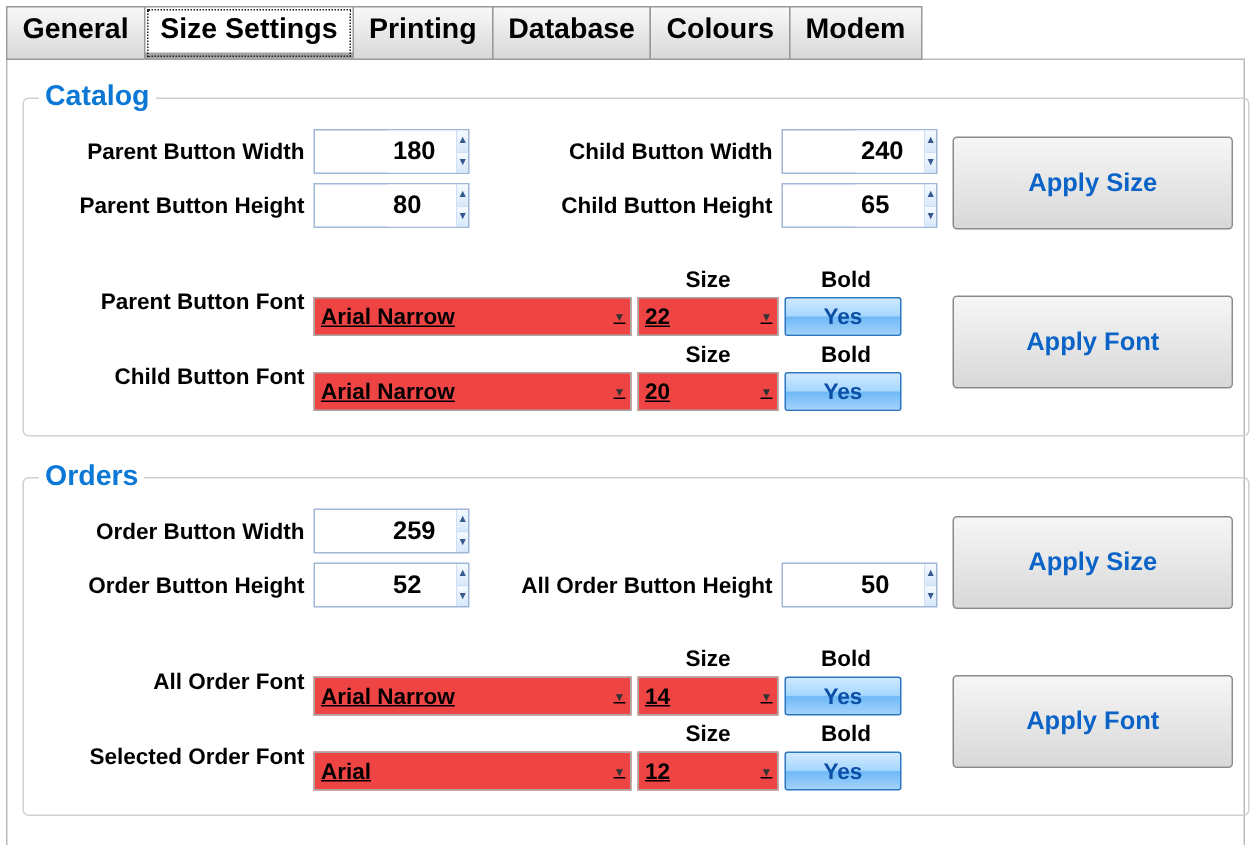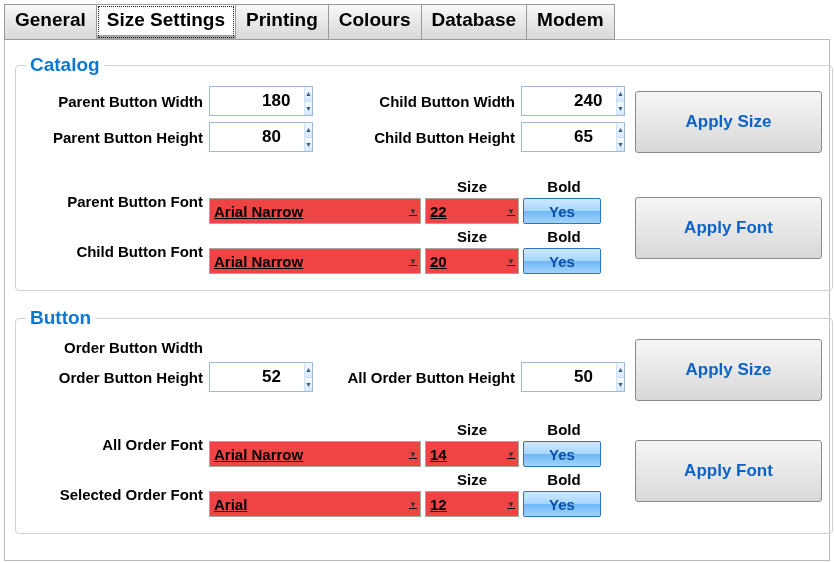--- a/index.html
+++ b/index.html
@@ -184,22 +184,22 @@
     margin-right: 4px;
   }
 </style>
 </head>
 <body>
 
 <div class="tabs">
   <div class="tab">General</div>
   <div class="tab active">Size Settings</div>
   <div class="tab">Printing</div>
+  <div class="tab">Database</div>
   <div class="tab">Colours</div>
-  <div class="tab">Database</div>
   <div class="tab">Modem</div>
 </div>
 
 <div class="panel">
 
   <fieldset class="group">
     <legend>Catalog</legend>
 
     <div class="block">
       <div class="left">
@@ -300,26 +300,33 @@
           </div>
         </div>
       </div>
       <div class="right">
         <div class="apply-btn">Apply Font</div>
       </div>
     </div>
   </fieldset>
 
   <fieldset class="group">
-    <legend>Button</legend>
+    <legend>Orders</legend>
 
     <div class="block">
       <div class="left">
         <div class="row">
           <div class="lbl" style="width:183px">Order Button Width</div>
+          <div class="num-input">
+            <input value="259" style="">
+            <div class="spinners">
+                <div>▲</div>
+                <div>▼</div>
+              </div>
+          </div>
         </div>
         <div class="row">
           <div class="lbl" style="width:183px">Order Button Height</div>
           <div class="num-input">
             <input value="52" style="">
             <div class="spinners">
                 <div>▲</div>
                 <div>▼</div>
               </div>
           </div>

